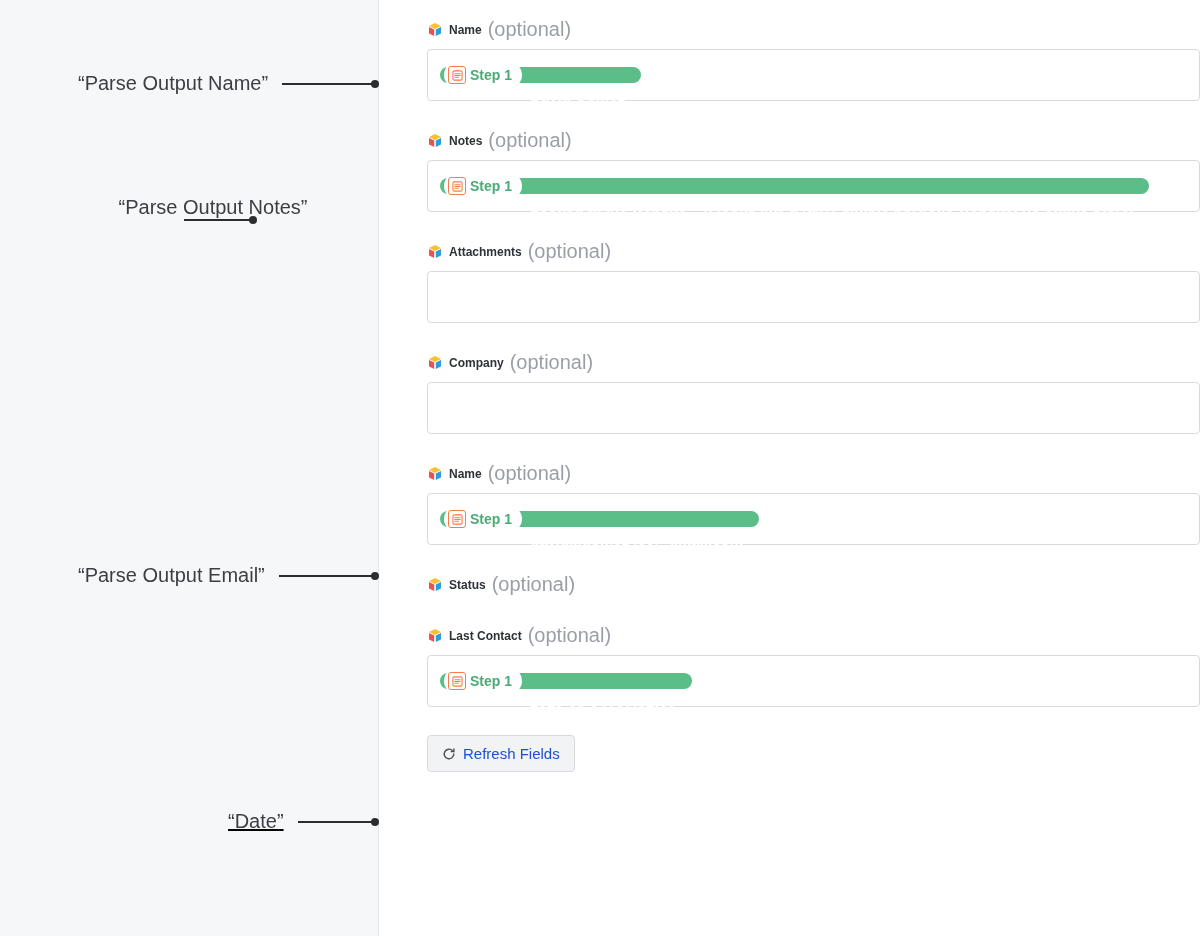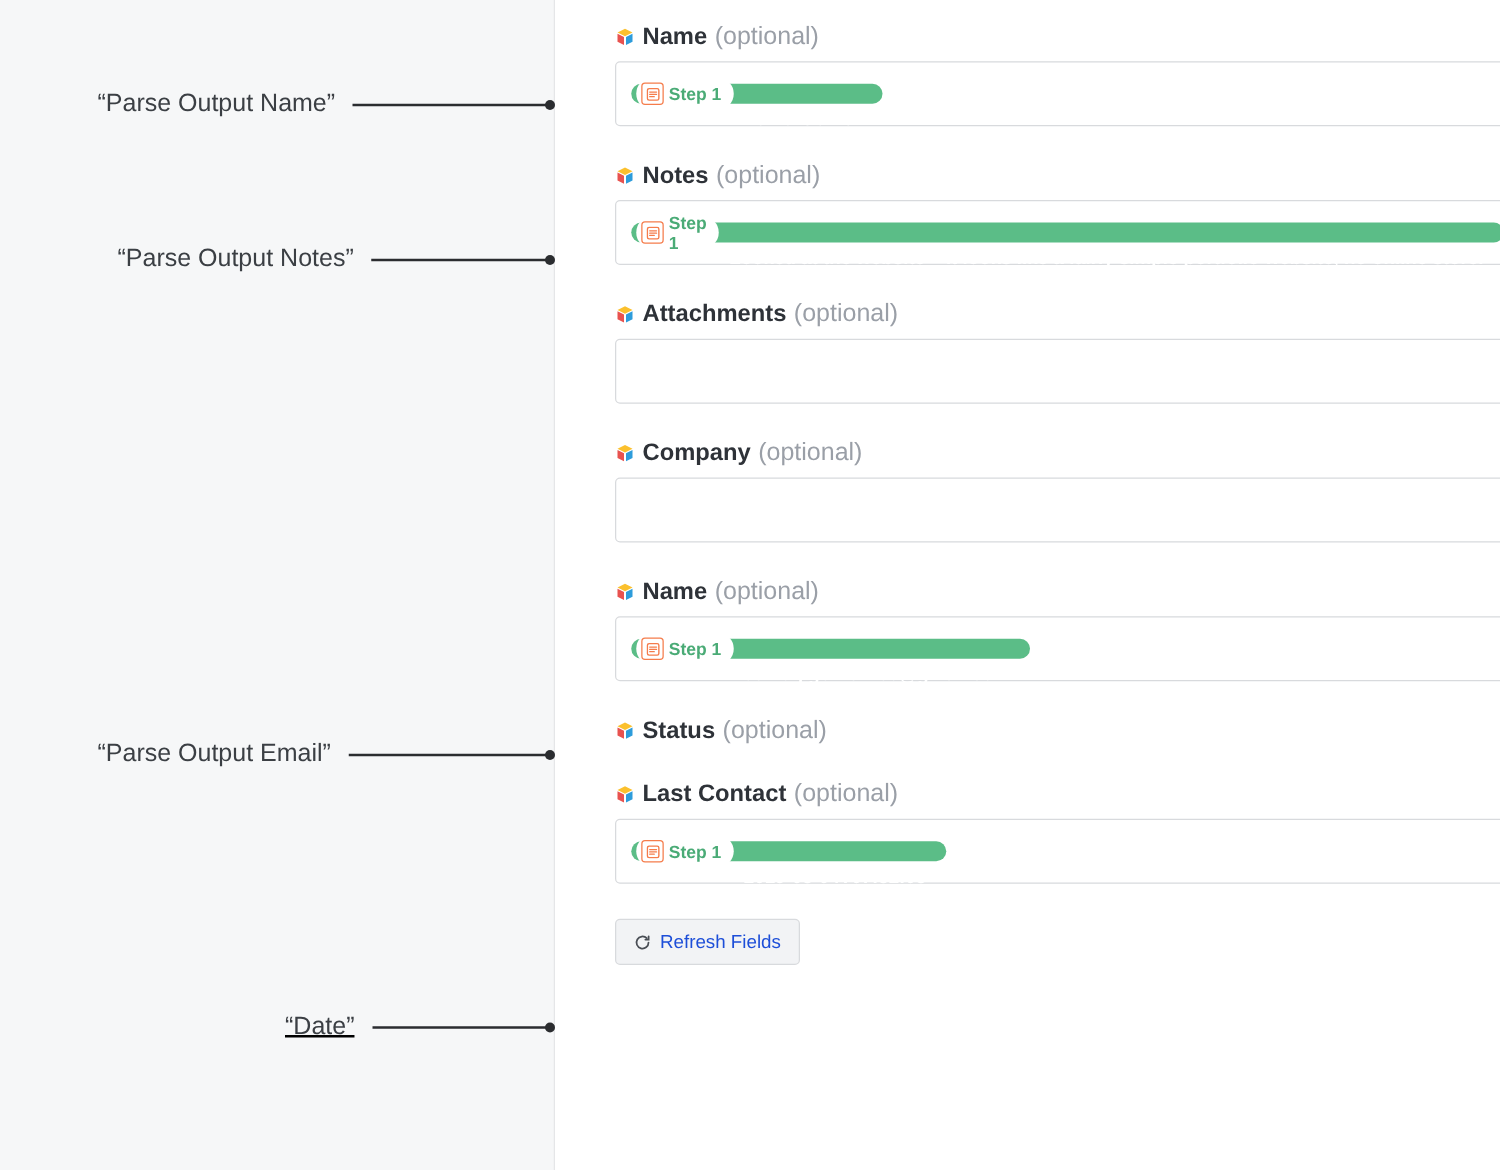--- a/index.html
+++ b/index.html
@@ -5,21 +5,21 @@
 * { box-sizing: border-box; margin: 0; padding: 0; }
 body {
   font-family: -apple-system, BlinkMacSystemFont, "Segoe UI", Helvetica, Arial, sans-serif;
   background: #fff;
   width: 1200px;
   height: 936px;
   overflow: hidden;
 }
 .layout { display: flex; height: 100%; }
 .left-col {
-  width: 444px;
+  width: 379px;
   background: #f6f7f8;
   border-right: 1px solid #e5e6e8;
   position: relative;
   flex-shrink: 0;
   padding-left: 20px;
 }
 .right-col {
   flex: 1;
   background: #fff;
   padding-top: 18px;
@@ -60,21 +60,21 @@
   align-items: center;
   margin-bottom: 8px;
   gap: 6px;
 }
 .airtable-icon {
   width: 16px;
   height: 16px;
   flex-shrink: 0;
 }
 .field-label {
-  font-size: 19px;
+  font-size: 12px;
   font-weight: 700;
   color: #2e3238;
 }
 .field-optional {
   font-size: 20px;
   color: #9a9fa7;
   font-weight: 400;
 }
 .field-input {
   border: 1px solid #d8dadd;
@@ -151,26 +151,26 @@
 <body>
 
 <div class="layout">
   <div class="left-col">
 
     <div class="annotation" style="top:72px; left:78px;">
       <span class="annotation-text">“Parse Output Name”</span>
       <div class="annotation-line" style="width:74px;"></div>
     </div>
 
-    <div class="annotation" style="top:196px; left:94px;">
+    <div class="annotation" style="top:196px; left:62px;flex-direction:column;">
       <span class="annotation-text">“Parse Output Notes”</span>
       <div class="annotation-line" style="width:72px;"></div>
     </div>
 
-    <div class="annotation" style="top:564px; left:78px;margin-top:28px;">
+    <div class="annotation" style="top:564px; left:78px;">
       <span class="annotation-text">“Parse Output Email”</span>
       <div class="annotation-line" style="width:74px;"></div>
     </div>
 
 
     <div class="annotation" style="top:810px; left:228px;text-decoration:underline;">
       <span class="annotation-text">“Date”</span>
       <div class="annotation-line" style="width:72px;"></div>
     </div>
 

